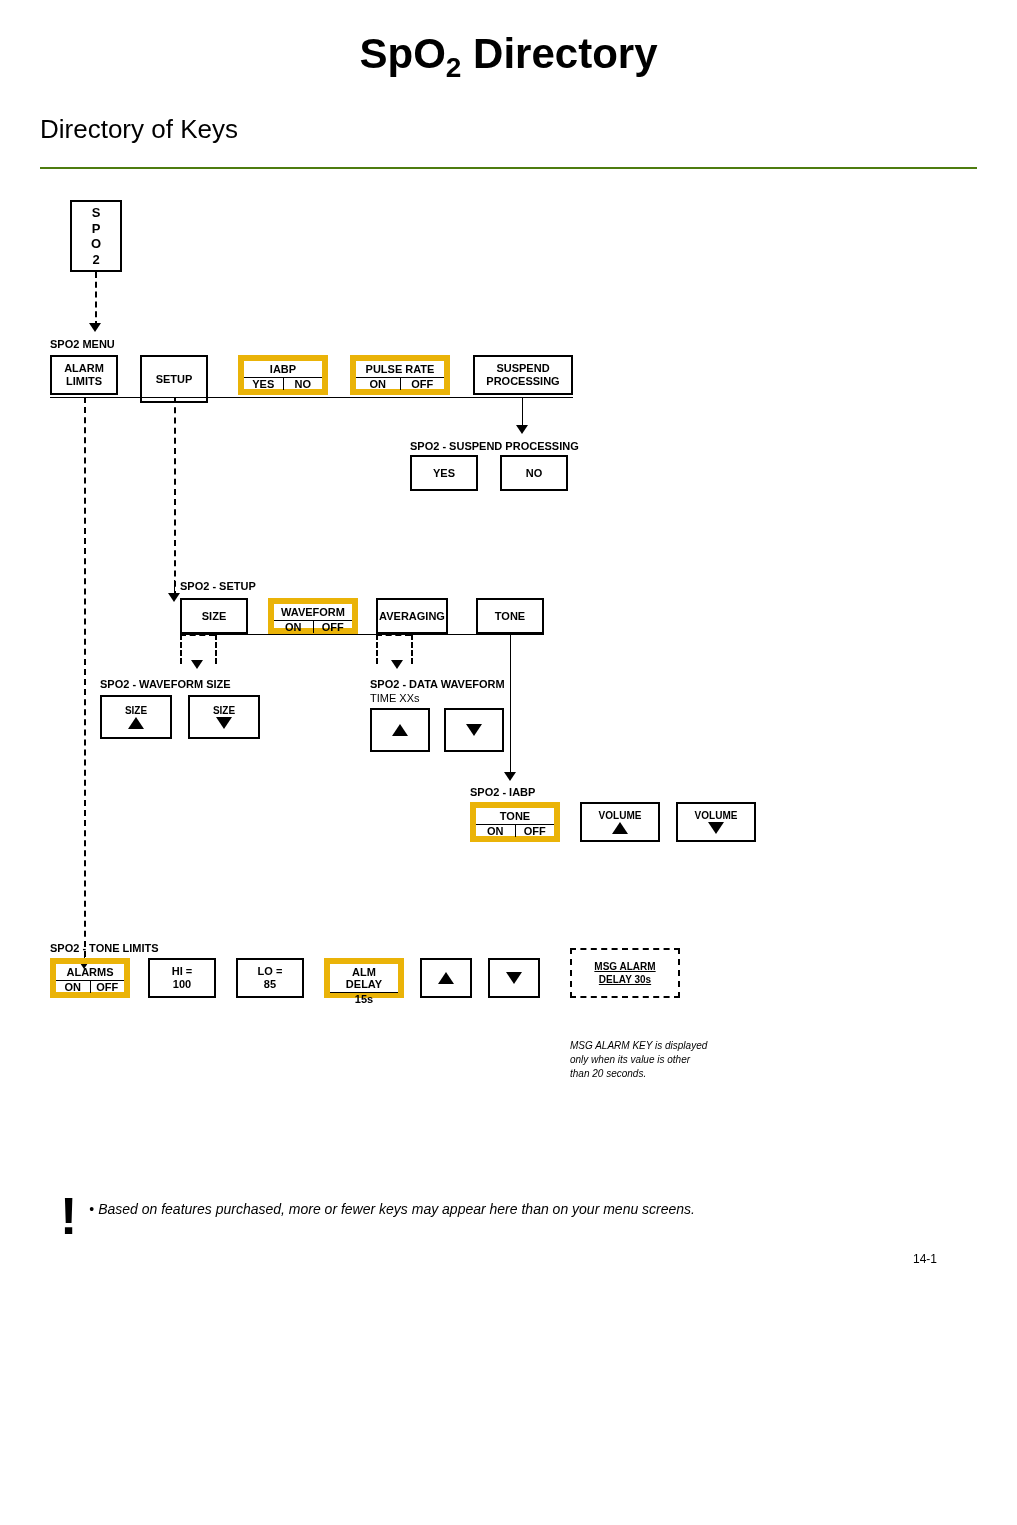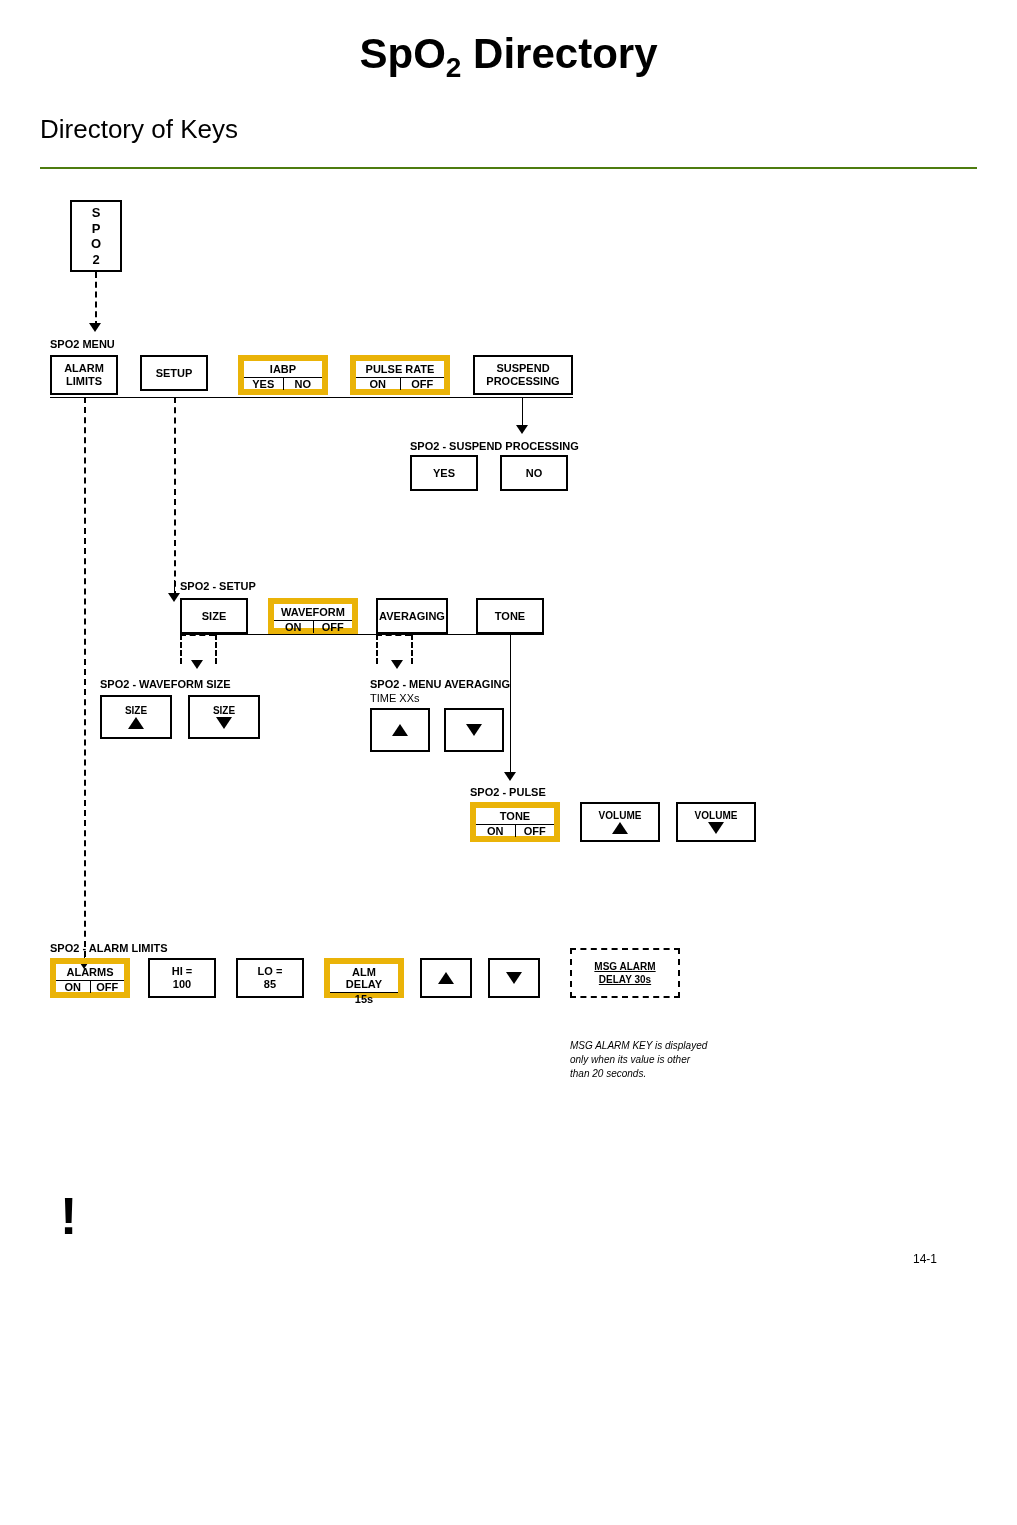--- a/index.html
+++ b/index.html
@@ -56,21 +56,21 @@
     }
     
     .key-box.alarm-limits {
       width: 68px;
       height: 40px;
       left: 10px;
       top: 165px;
     }
     .key-box.setup {
       width: 68px;
-      height: 36px;
+      height: 48px;
       left: 100px;
       top: 165px;
     }
     .key-box.suspend-processing {
       width: 90px;
       height: 40px;
       left: 425px;
       top: 165px;
     }
     
@@ -241,35 +241,35 @@
   <div class="key-box" style="left:148px;top:505px;width:72px;height:44px;flex-direction:column;">
     <span style="font-size:10px;font-weight:bold;">SIZE</span>
     <div class="triangle-down"></div>
   </div>
 
   <div style="position:absolute;left:336px;top:444px;width:1px;height:30px;border-left:2px dashed #000;"></div>
   <div style="position:absolute;left:336px;top:444px;width:35px;height:1px;border-top:2px dashed #000;"></div>
   <div style="position:absolute;left:371px;top:444px;width:1px;height:30px;border-left:2px dashed #000;"></div>
   <div style="position:absolute;left:351px;top:470px;width:0;height:0;border-left:6px solid transparent;border-right:6px solid transparent;border-top:9px solid #000;"></div>
 
-  <div class="label bold" style="left:330px;top:488px;">SPO2 - MENU AVERAGING</div>
+  <div class="label bold" style="left:330px;top:488px;">SPO2 - DATA WAVEFORM</div>
   <div class="label" style="left:330px;top:502px;">TIME XXs</div>
 
   <div class="key-box" style="left:330px;top:518px;width:60px;height:44px;flex-direction:column;">
     <div class="triangle-up"></div>
   </div>
 
   <div class="key-box" style="left:404px;top:518px;width:60px;height:44px;flex-direction:column;">
     <div class="triangle-down"></div>
   </div>
 
   <div style="position:absolute;left:470px;top:444px;width:1px;height:140px;background:#000;"></div>
   <div style="position:absolute;left:464px;top:582px;width:0;height:0;border-left:6px solid transparent;border-right:6px solid transparent;border-top:9px solid #000;"></div>
 
-  <div class="label bold" style="left:430px;top:596px;">SPO2 - PULSE</div>
+  <div class="label bold" style="left:430px;top:596px;">SPO2 - IABP</div>
 
   <div class="key-box-split" style="position:absolute;left:430px;top:612px;width:90px;height:40px;">
     <div class="label-row">TONE</div>
     <div class="options-row">
       <span>ON</span>
       <span>OFF</span>
     </div>
   </div>
 
   <div class="key-box" style="left:540px;top:612px;width:80px;height:40px;flex-direction:column;">
@@ -278,21 +278,21 @@
   </div>
 
   <div class="key-box" style="left:636px;top:612px;width:80px;height:40px;flex-direction:column;">
     <span style="font-size:10px;font-weight:bold;">VOLUME</span>
     <div class="triangle-down"></div>
   </div>
 
   <div style="position:absolute;left:44px;top:762px;width:1px;height:10px;background:#000;"></div>
   <div style="position:absolute;left:38px;top:770px;width:0;height:0;border-left:6px solid transparent;border-right:6px solid transparent;border-top:9px solid #000;"></div>
 
-  <div class="label bold" style="left:10px;top:752px;">SPO2 - ALARM LIMITS</div>
+  <div class="label bold" style="left:10px;top:752px;">SPO2 - TONE LIMITS</div>
 
   <div class="key-box-split" style="position:absolute;left:10px;top:768px;width:80px;height:40px;">
     <div class="label-row">ALARMS</div>
     <div class="options-row">
       <span>ON</span>
       <span>OFF</span>
     </div>
   </div>
 
   <div class="key-box" style="left:108px;top:768px;width:68px;height:40px;">
@@ -323,15 +323,19 @@
   </div>
 
   <div class="label" style="left:530px;top:849px;width:230px;font-size:10px;font-style:italic;line-height:1.4;">
     MSG ALARM KEY is displayed<br>only when its value is other<br>than 20 seconds.
   </div>
 
 </div>
 
 <div style="margin-top:20px;display:flex;align-items:flex-start;gap:12px;padding:0 20px;">
   <div style="font-size:52px;font-weight:bold;line-height:1;">!</div>
+  <div style="padding-top:10px;">
+    <span style="font-size:14px;">• </span>
+    <span style="font-style:italic;font-size:14px;">Based on features purchased, more or fewer keys may appear here than on your menu screens.</span>
+  </div>
 </div>
 
 <div style="text-align:right;padding:10px 40px 0 0;font-size:12px;">14-1</div>
 
 </body></html>

